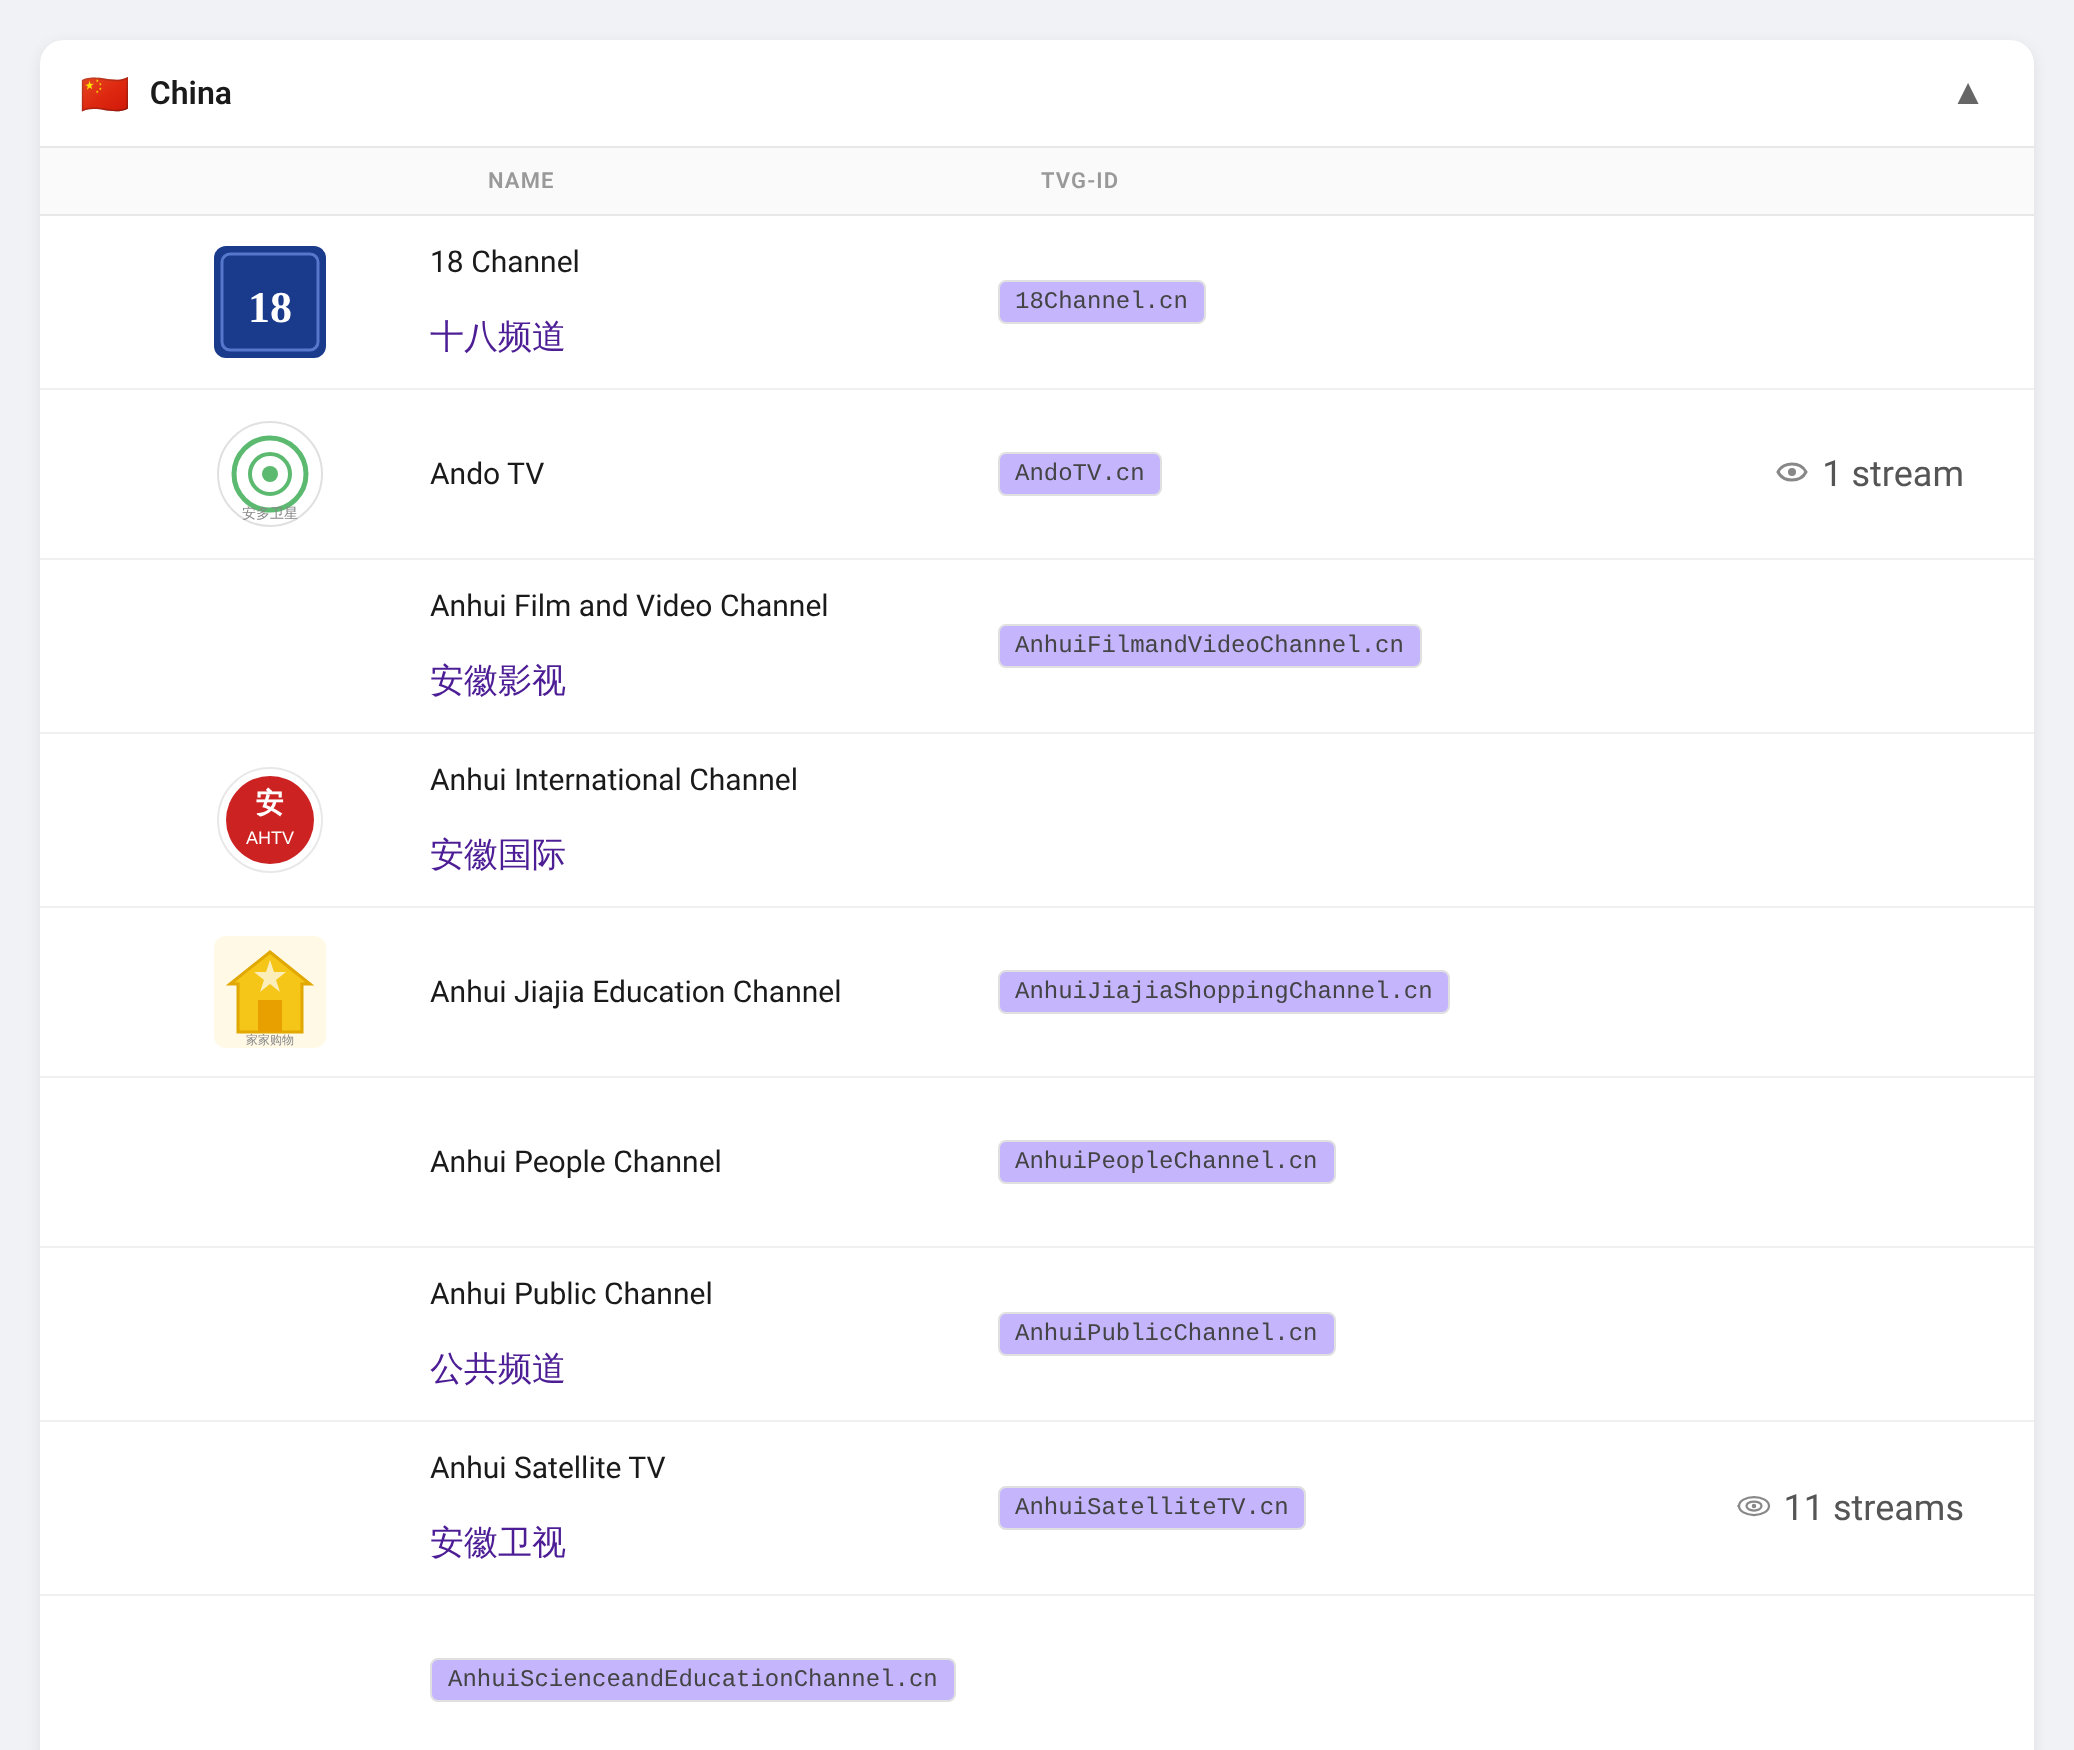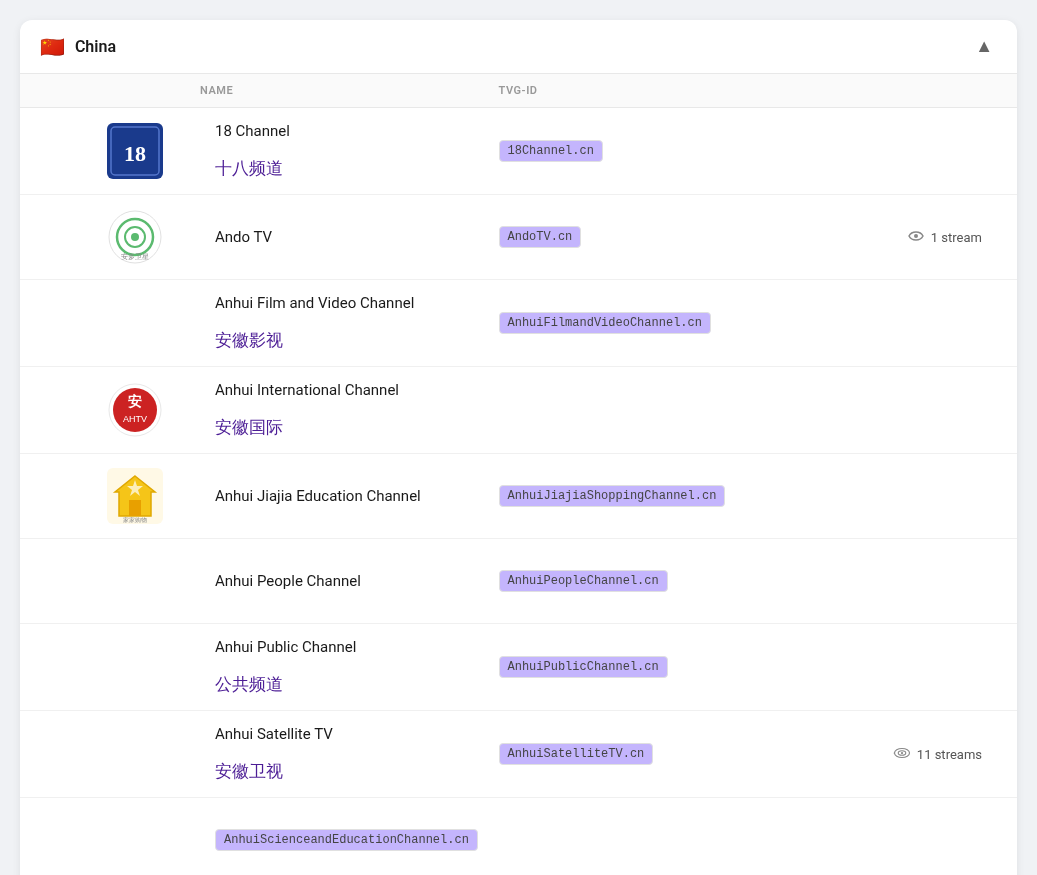--- a/index.html
+++ b/index.html
@@ -44,20 +44,21 @@
       color: #666;
       font-size: 18px;
       padding: 4px;
     }
     .table-header {
       display: grid;
       grid-template-columns: 160px 1fr 1fr 200px;
       padding: 10px 20px;
       background: #fafafa;
       border-bottom: 1px solid #e8e8e8;
+      gap: 44px;
     }
     .table-header-cell {
       font-size: 11px;
       font-weight: 600;
       color: #999;
       letter-spacing: 0.05em;
       text-transform: uppercase;
     }
     .table-row {
       display: grid;
@@ -101,21 +102,21 @@
       padding: 3px 8px;
       font-family: 'Courier New', monospace;
       font-size: 12px;
       color: #444;
     }
     .meta-cell {
       display: flex;
       align-items: center;
       justify-content: flex-end;
       gap: 6px;
-      font-size: 13px;
+      font-size: 18px;
       color: #555;
     }
 
     
     .logo-18channel {
       width: 56px;
       height: 56px;
     }
     .logo-ando {
       width: 56px;

